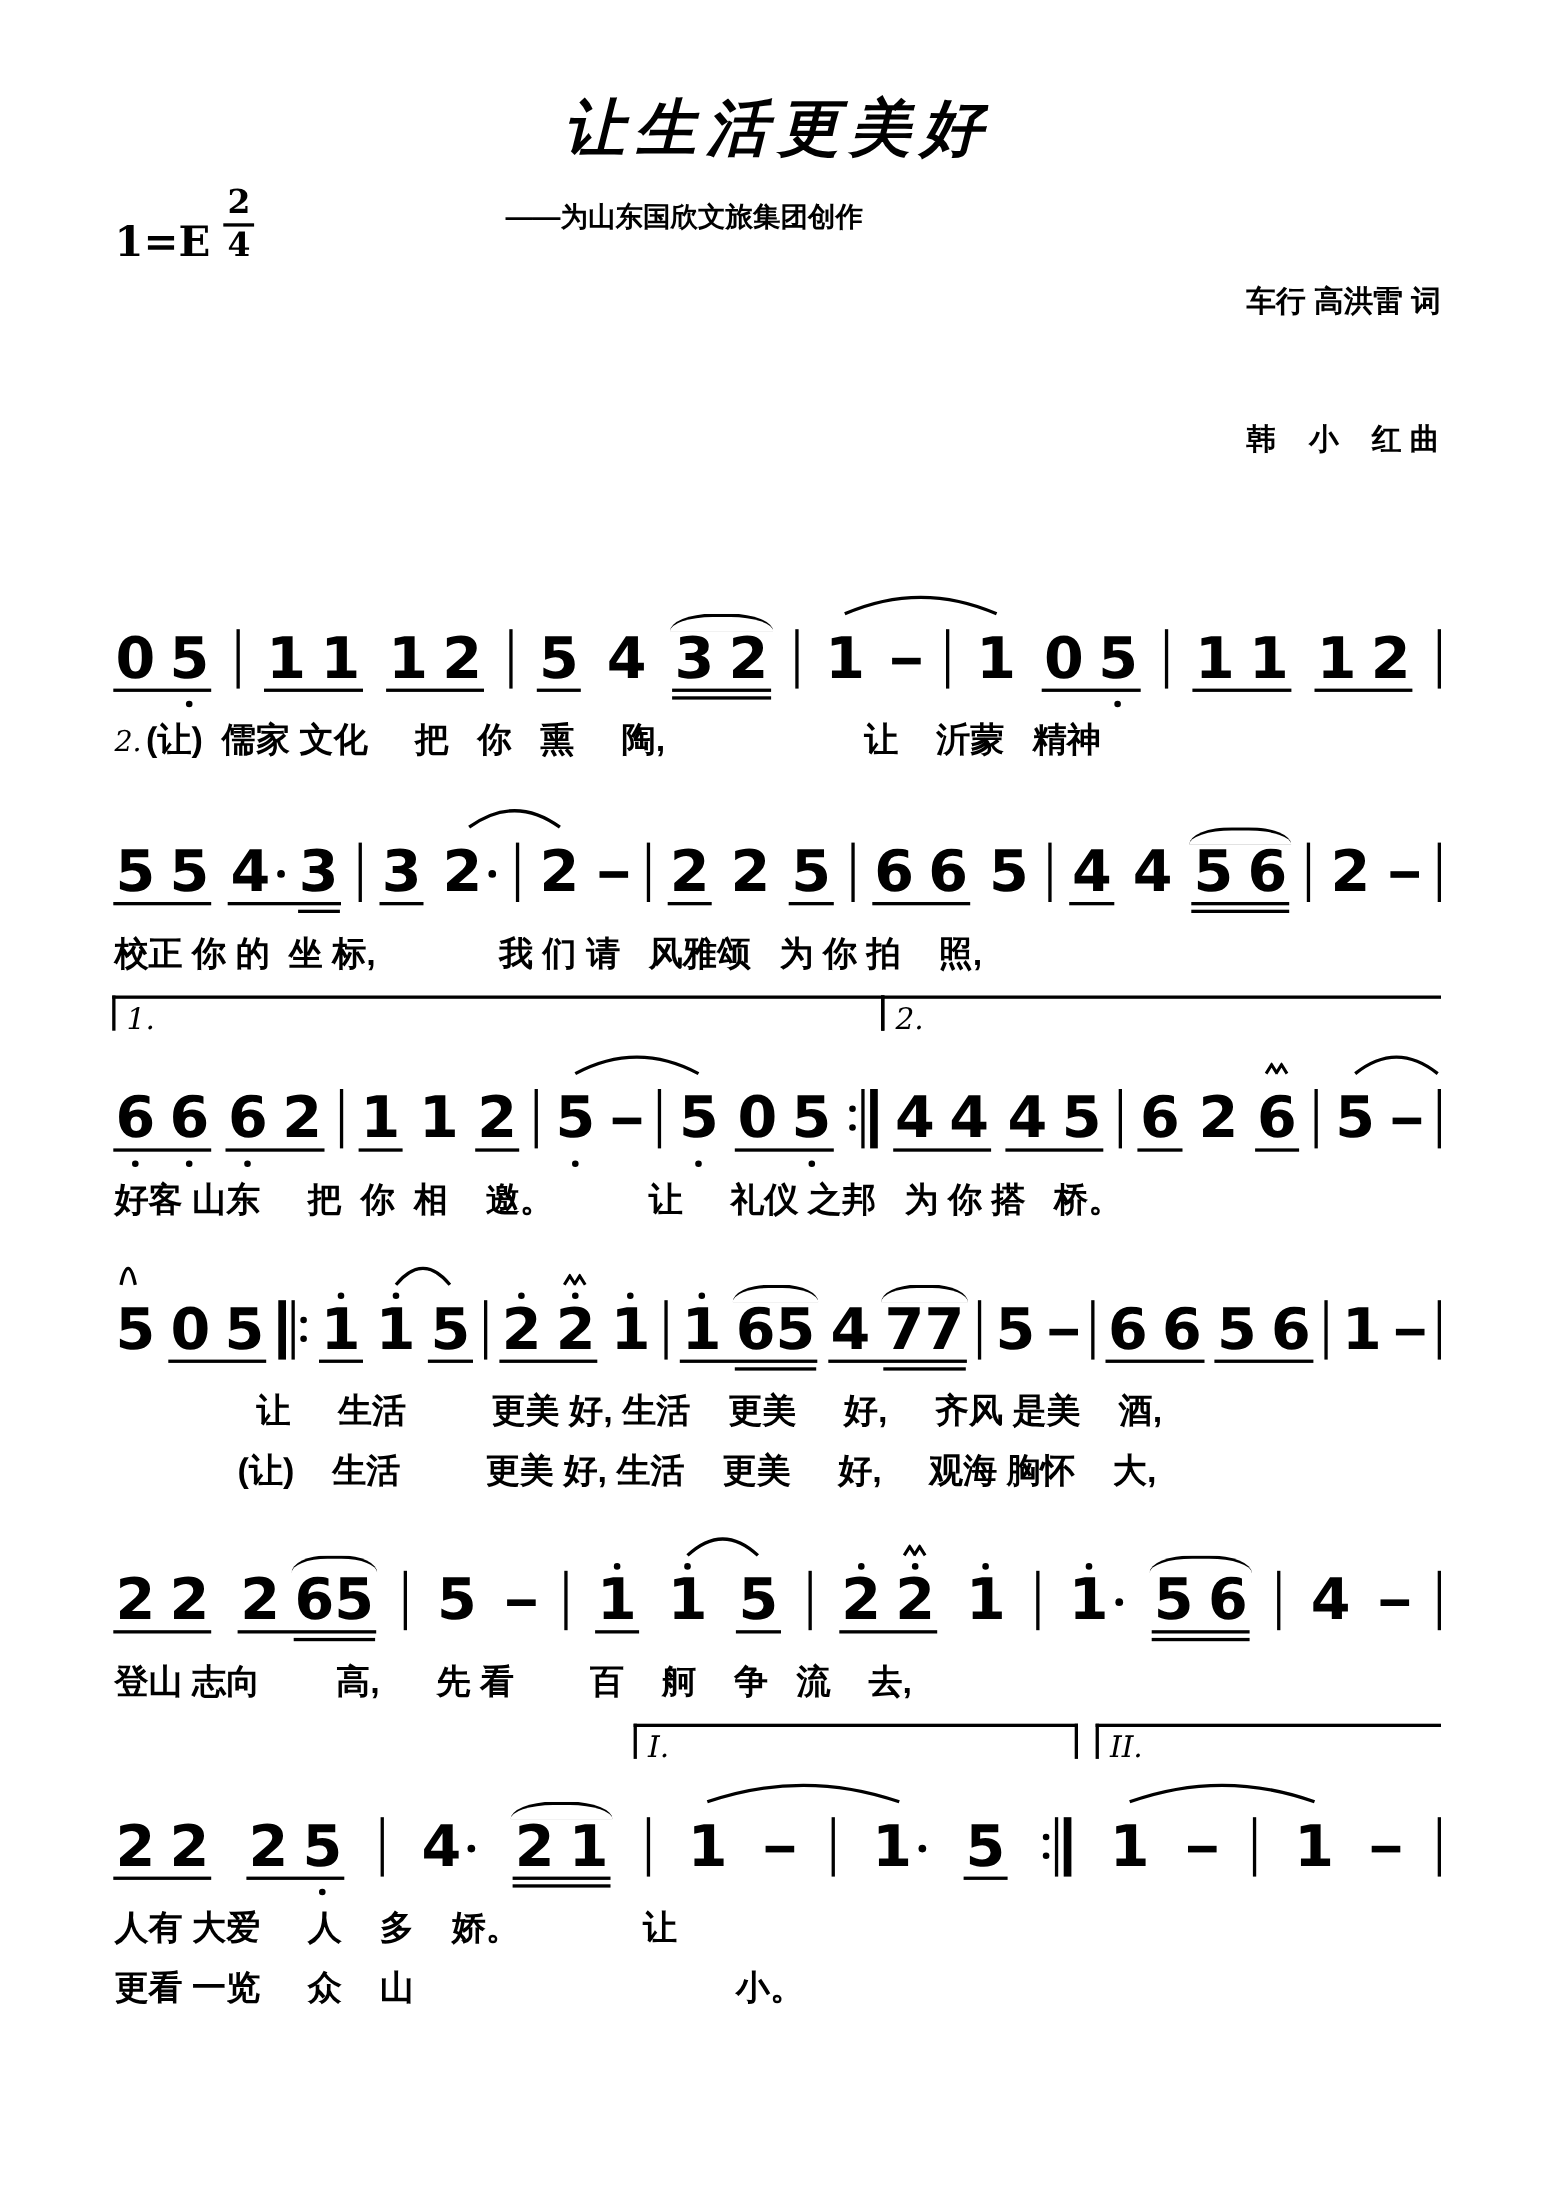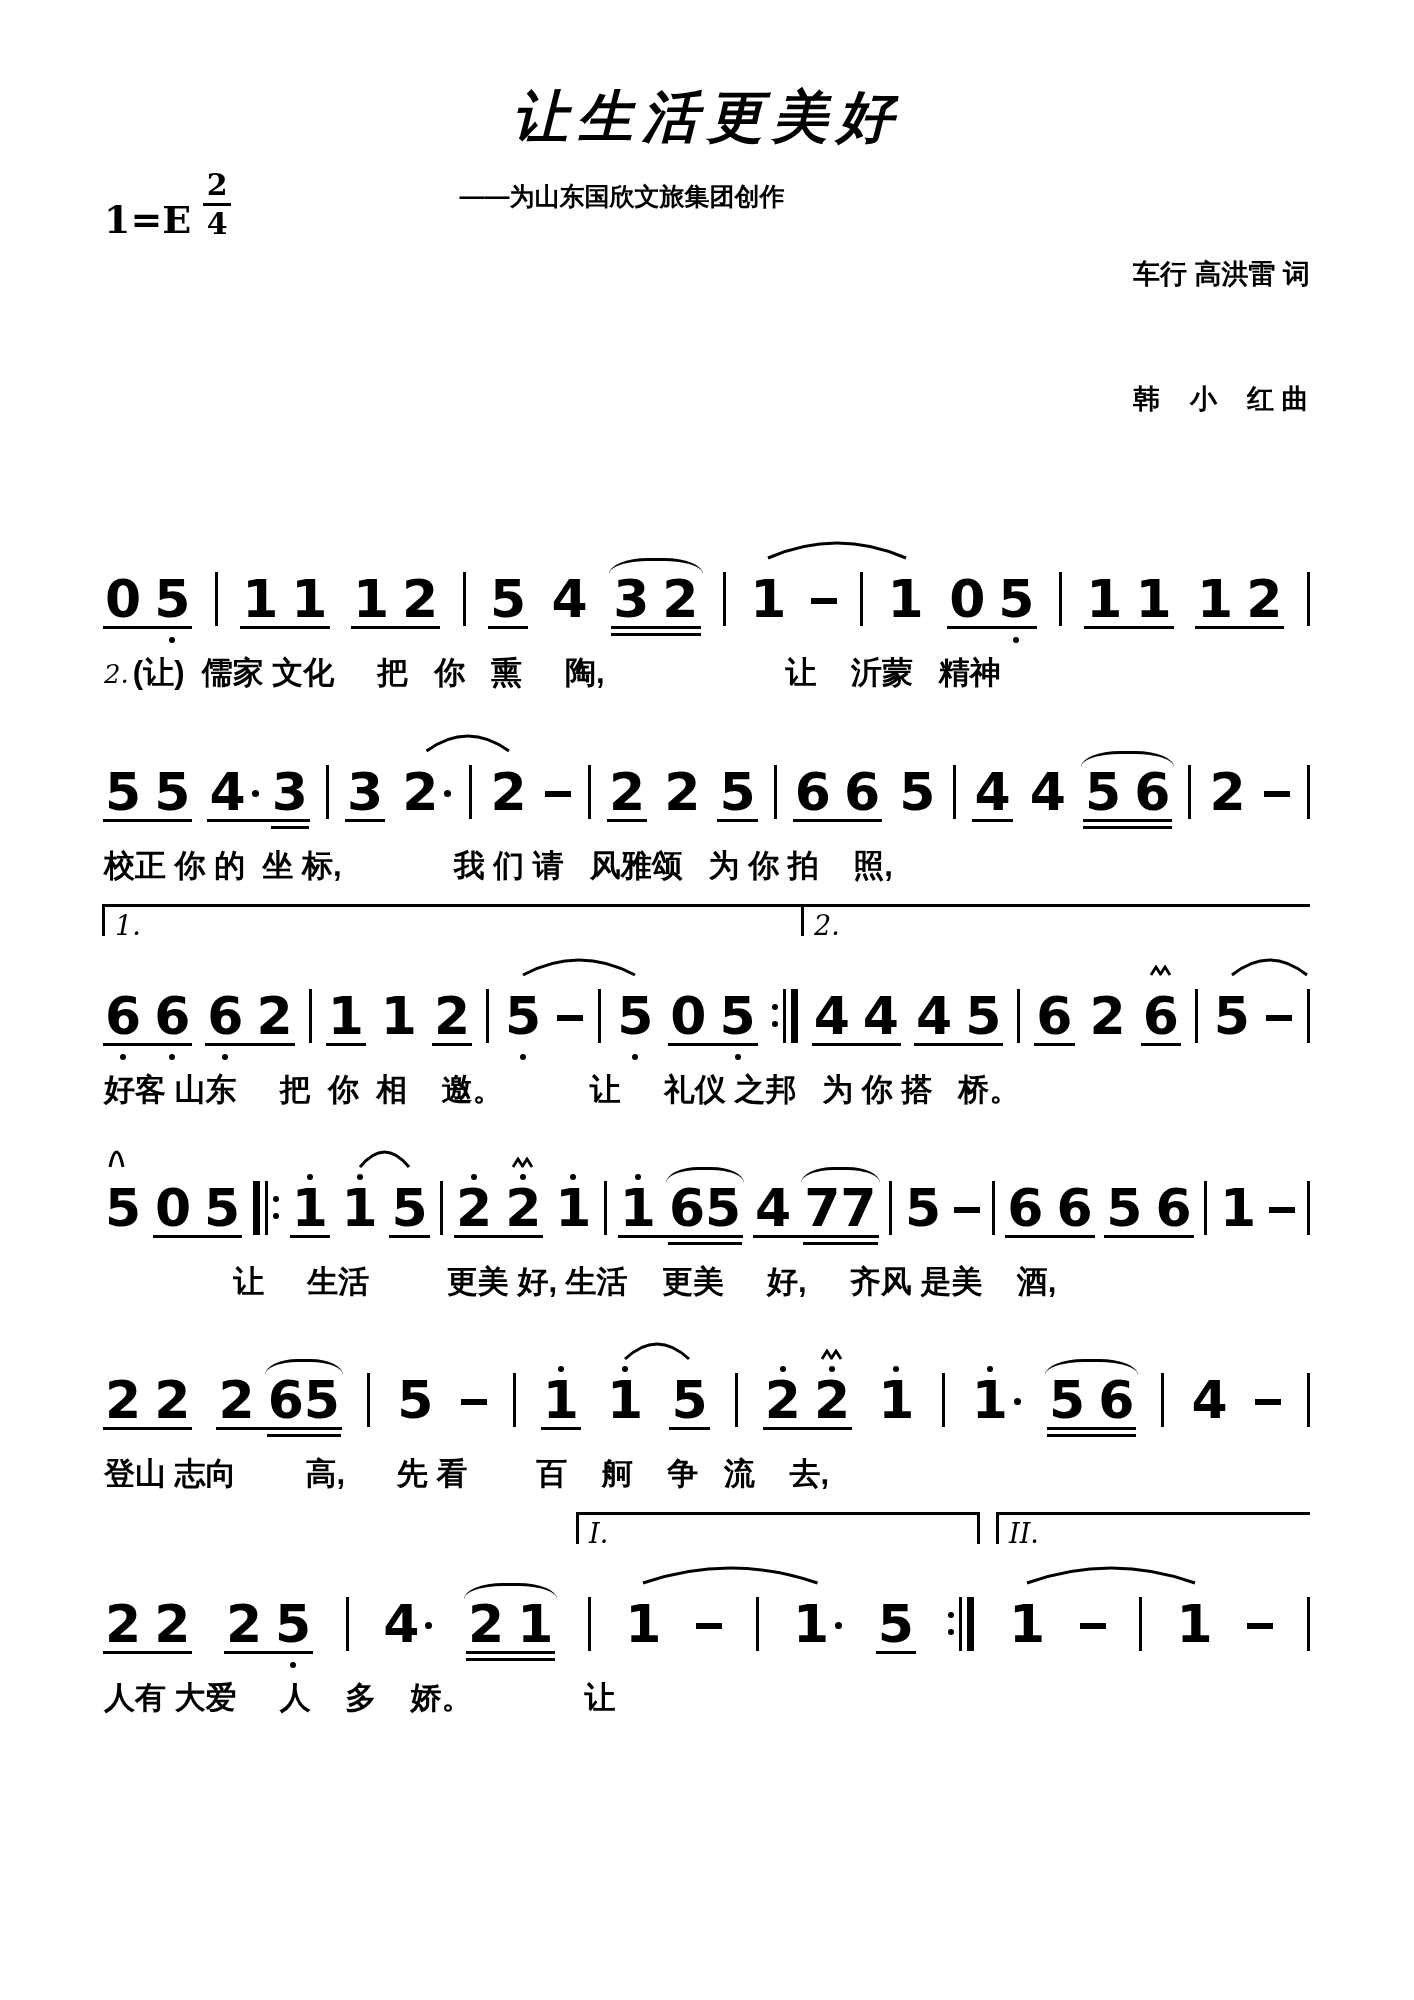--- a/index.html
+++ b/index.html
@@ -579,20 +579,21 @@
             <span class="bar">
               <i class="bl" style="width: 3px;"></i>
             </span>
           </div>
           <svg width="1206" height="48" class="tiearcs">
             <path d="M6 39 Q12.5 9 19 39" stroke="#000" stroke-width="3" fill="none"></path>
             <path d="M256 39 Q280.5 9 305 39" stroke="#000" stroke-width="3" fill="none"></path>
           </svg>
         </div>
         <div class="lyric"><span>               让     生活         更美 好, 生活    更美     好,     齐风 是美    酒,</span></div>
+        <div class="lyric"><span>             (让)    生活         更美 好, 生活    更美     好,     观海 胸怀    大,</span></div>
       </div>
       <div class="system">
         <div class="rowwrap" style="padding-top: 48px;">
           <div class="noterow">
             <span class="grp">
               <span class="part">
                 <span class="digit">2</span>
               </span>
               <span class="part">
                 <span class="digit">2</span>
@@ -790,15 +791,16 @@
             </span>
           </div>
           <svg width="1206" height="80" class="tiearcs">
             <path d="M539 71 Q626.25 41 713.5 71" stroke="#000" stroke-width="3" fill="none"></path>
             <path d="M923 71 Q1007 41 1091 71" stroke="#000" stroke-width="3" fill="none"></path>
           </svg>
           <div class="volta hl hr" style="left: 472px; width: 404px;"><span class="vlab">I.</span></div>
           <div class="volta hl" style="left: 892px; width: 314px;"><span class="vlab">II.</span></div>
         </div>
         <div class="lyric"><span>人有 大爱     人    多    娇。             让</span></div>
+        <div class="lyric"><span>更看 一览     众    山                                  小。</span></div>
       </div>
     </div>
 </div>
 
 </body></html>

